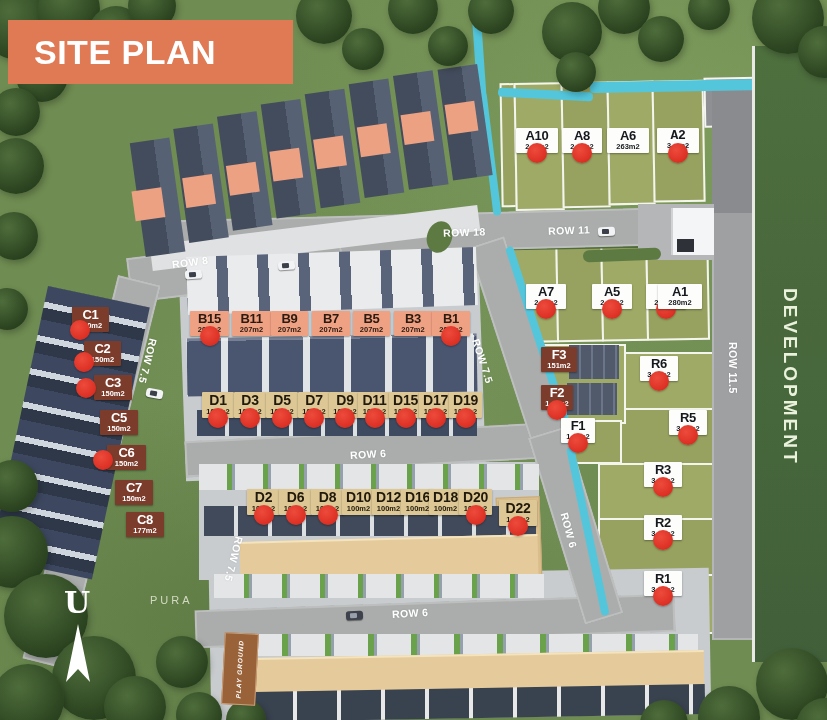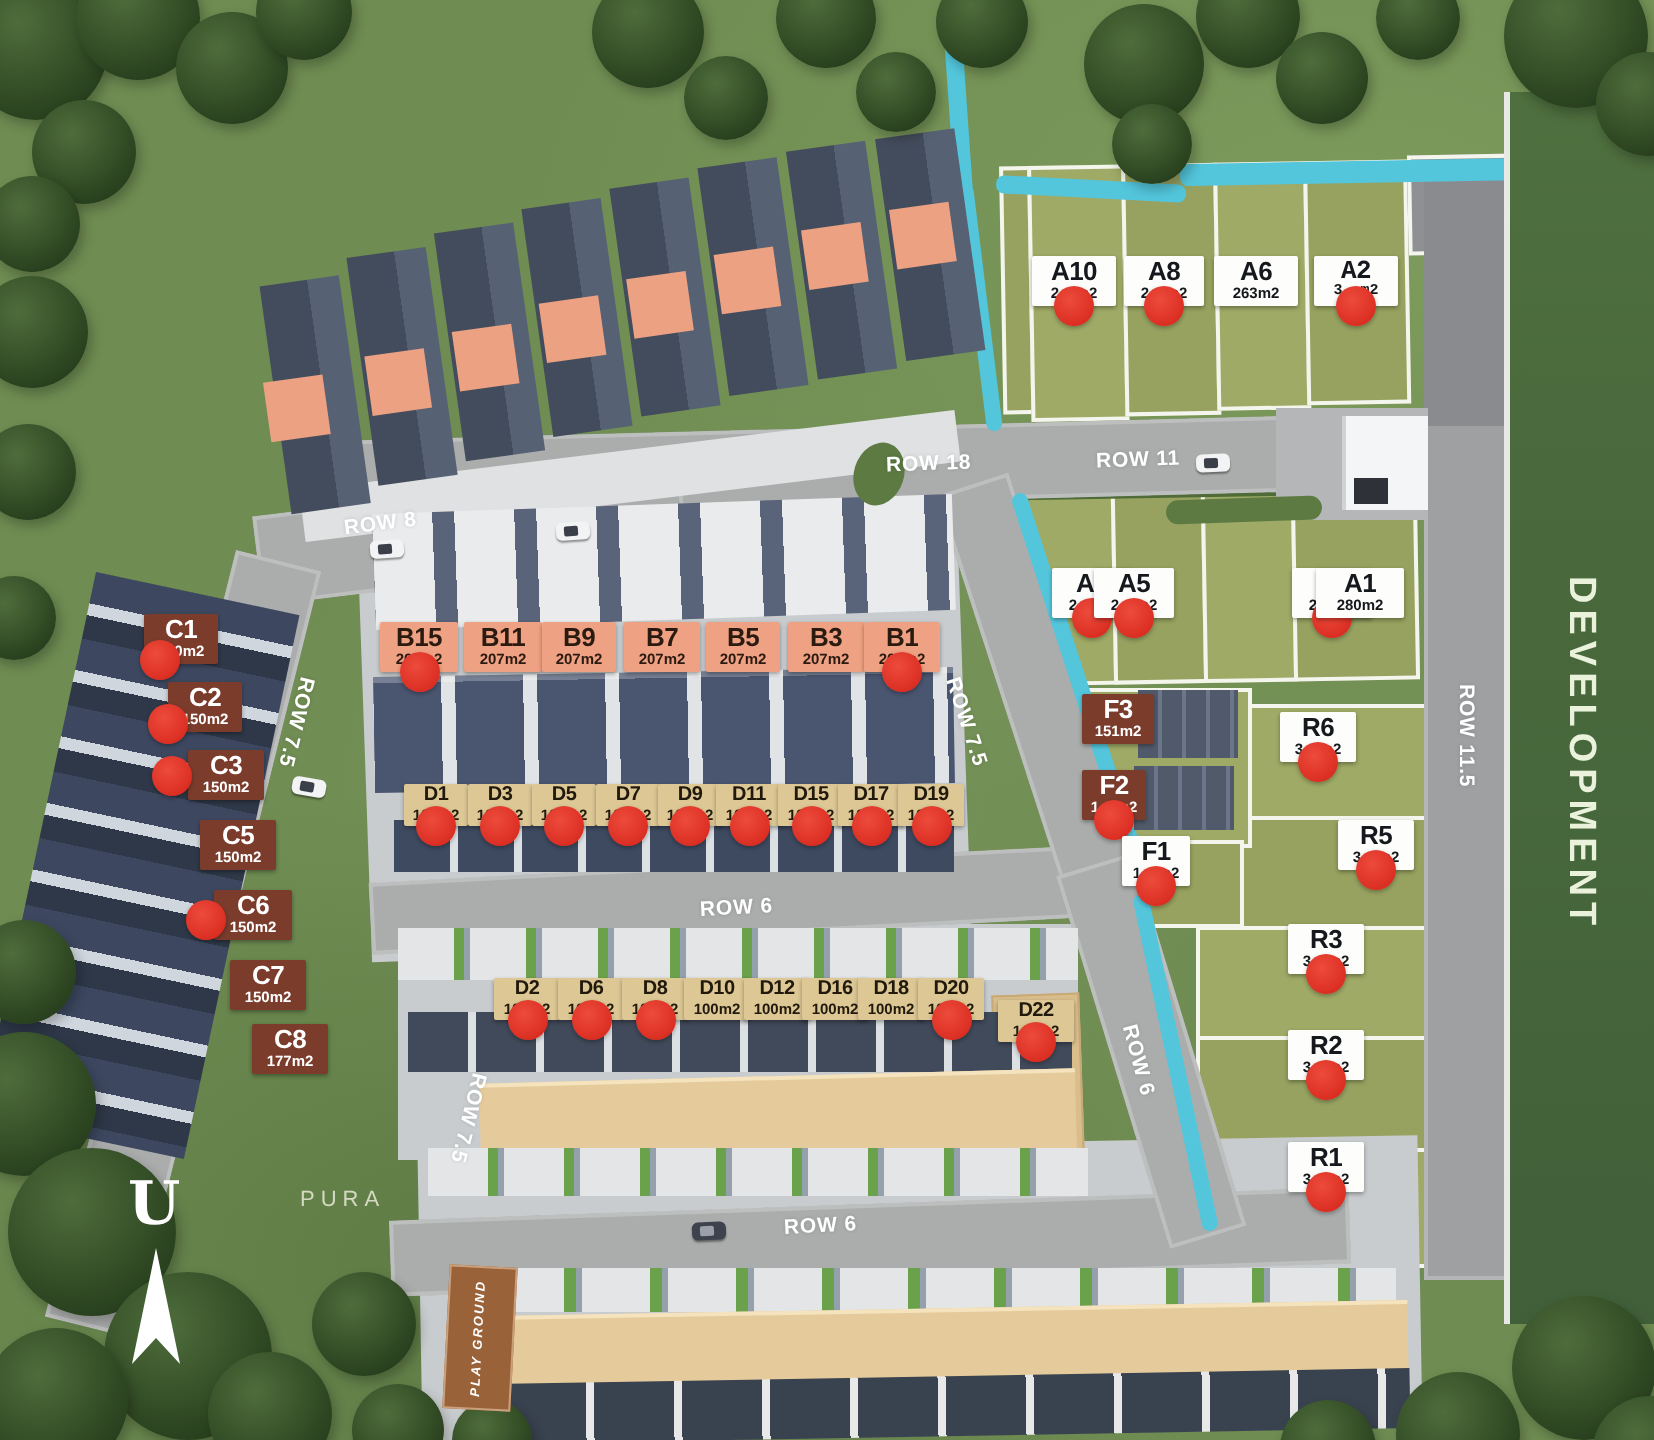--- a/index.html
+++ b/index.html
@@ -25,21 +25,21 @@
   
   .parcel{position:absolute;background:#9FAA66;border:2px solid #f4f6ee;z-index:1;}
   .parcel.alt{background:#97A260;}
   .base{position:absolute;background:#c9ccce;z-index:1;}
   .band{position:absolute;z-index:3;}
   
   .lot{position:absolute;z-index:6;text-align:center;padding:1px 1px 2px;line-height:1.05;
     box-shadow:0 1px 2px rgba(0,0,0,.35);border-radius:1px;}
   .lot .id{display:block;font-weight:700;font-size:13px;letter-spacing:-.3px;}
   .lot .area{display:block;font-weight:700;font-size:7.5px;}
-  .lot.small .id{font-size:10px;}
+  .lot.small .id{font-size:14px;}
   .lot.white{background:#fdfdfb;color:#15181c;}
   .lot.salmon{background:#EFA183;color:#2a1a10;}
   .lot.tan{background:#DCC795;color:#211a0c;}
   .lot.brown{background:#7B3C2C;color:#ffffff;}
   .dot{position:absolute;width:20px;height:20px;border-radius:50%;
     background:radial-gradient(circle at 40% 35%, #ED4B3B 0%, #D92B20 80%);
     left:50%;margin-left:-10px;bottom:-10px;z-index:7;box-shadow:0 1px 2px rgba(0,0,0,.3);}
   .car{position:absolute;width:17px;height:9px;border-radius:3px;background:#f2f3f4;z-index:4;box-shadow:0 1px 1px rgba(0,0,0,.4);}
   .car:after{content:'';position:absolute;left:4px;top:2px;width:7px;height:5px;background:#3a3f4a;border-radius:1px;}
   .car.dark{background:#3d424d;}
@@ -189,21 +189,21 @@
     <span class="id">A2</span>
       <span class="area">3__m2</span>
       <span class="dot"></span>
     </div>
 
   <div class="lot white" style="left:526px;top:284px;width:38px;">
     <span class="id">A7</span>
       <span class="area">2__m2</span>
       <span class="dot"></span>
     </div>
-  <div class="lot white" style="left:547px;top:284px;width:38px;">
+  <div class="lot white" style="left:592px;top:284px;width:38px;">
     <span class="id">A5</span>
       <span class="area">2__m2</span>
       <span class="dot"></span>
     </div>
   <div class="lot white" style="left:613px;top:284px;width:38px;margin-left:33px;">
     <span class="id">A3</span>
       <span class="area">2__m2</span>
       <span class="dot"></span>
     </div>
   <div class="lot white" style="left:658px;top:284px;width:42px;">
@@ -436,20 +436,23 @@
   <div class="tree" style="left:226px;top:700px;width:40px;height:40px;"></div>
   <div class="tree z6" style="left:640px;top:700px;width:48px;height:48px;"></div>
   <div class="tree z6" style="left:698px;top:686px;width:62px;height:62px;"></div>
   <div class="tree z6" style="left:756px;top:648px;width:72px;height:72px;"></div>
   <div class="tree z6" style="left:796px;top:698px;width:58px;height:58px;"></div>
 
   <div id="devstrip">
     <div class="t vlabel">DEVELOPMENT</div>
   </div>
 
+  <div id="banner">
+    <span class="t">SITE PLAN</span>
+  </div>
 
   <div id="pura">PURA</div>
 
   <div id="playground">
     <span class="t">PLAY GROUND</span>
   </div>
 
   <div id="north">
     <div class="u">U</div>
     <svg width="28" height="58" viewBox="0 0 28 58" style="display:block;margin-top:6px;">

